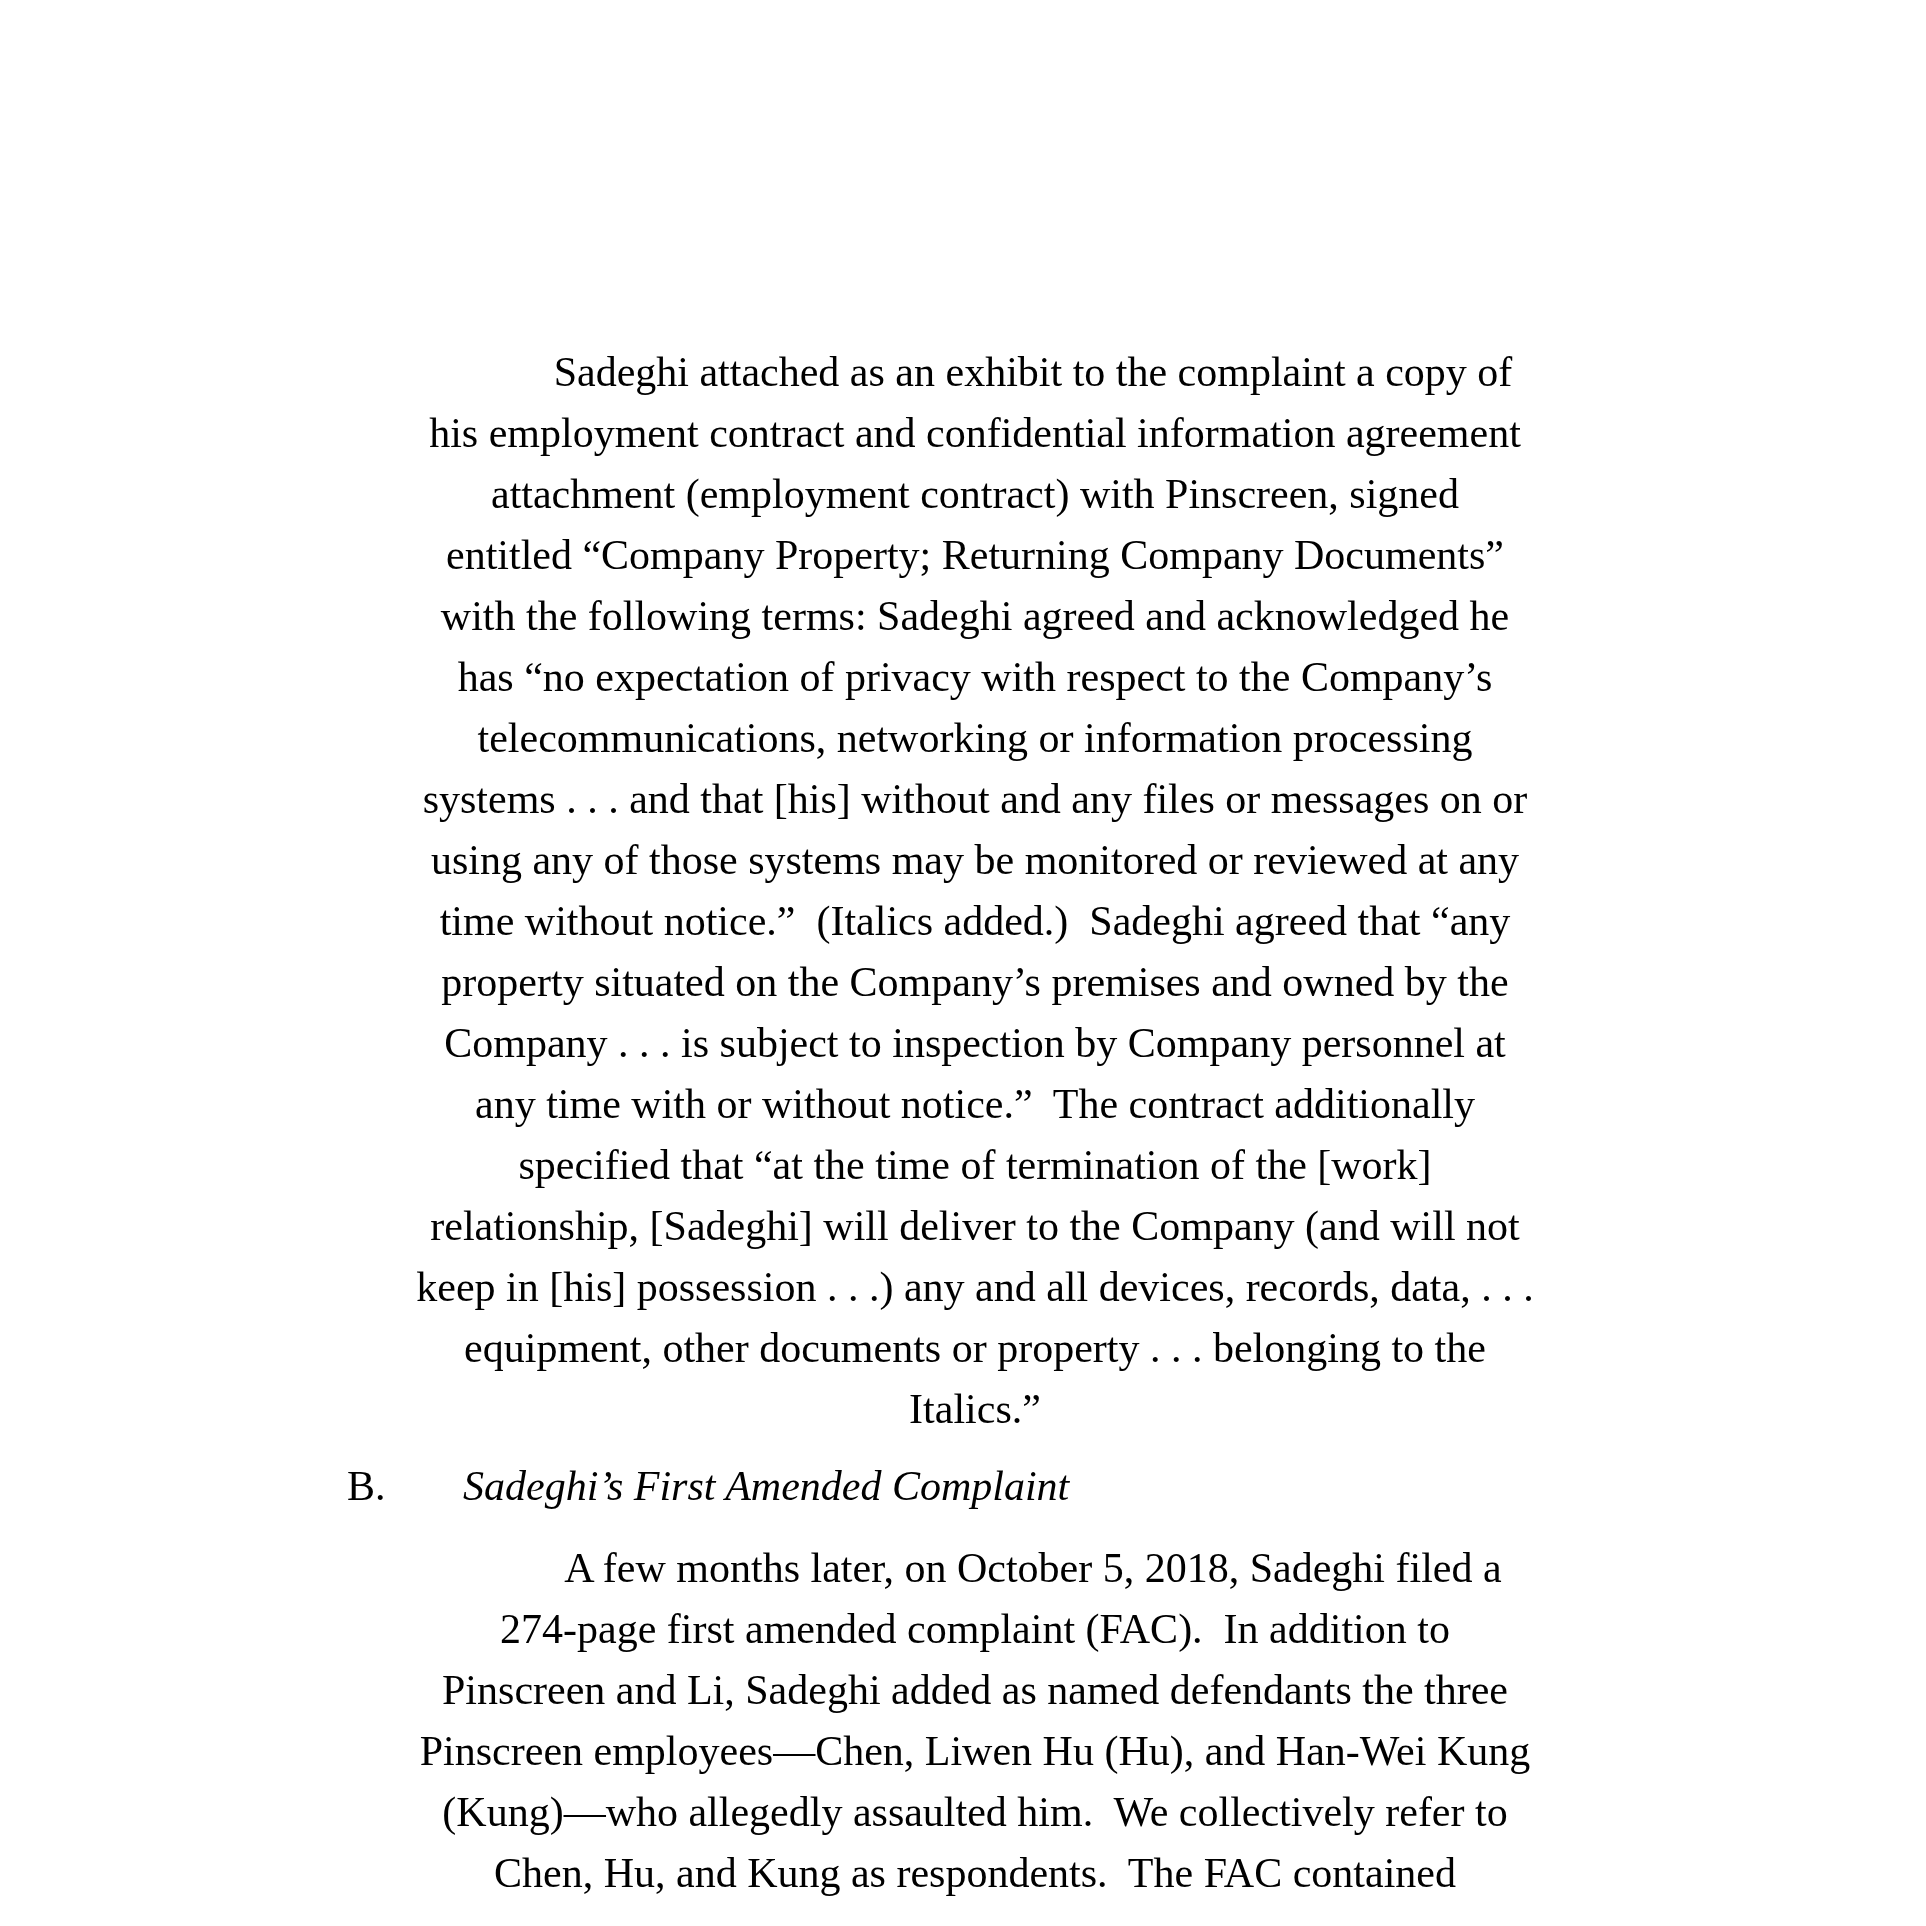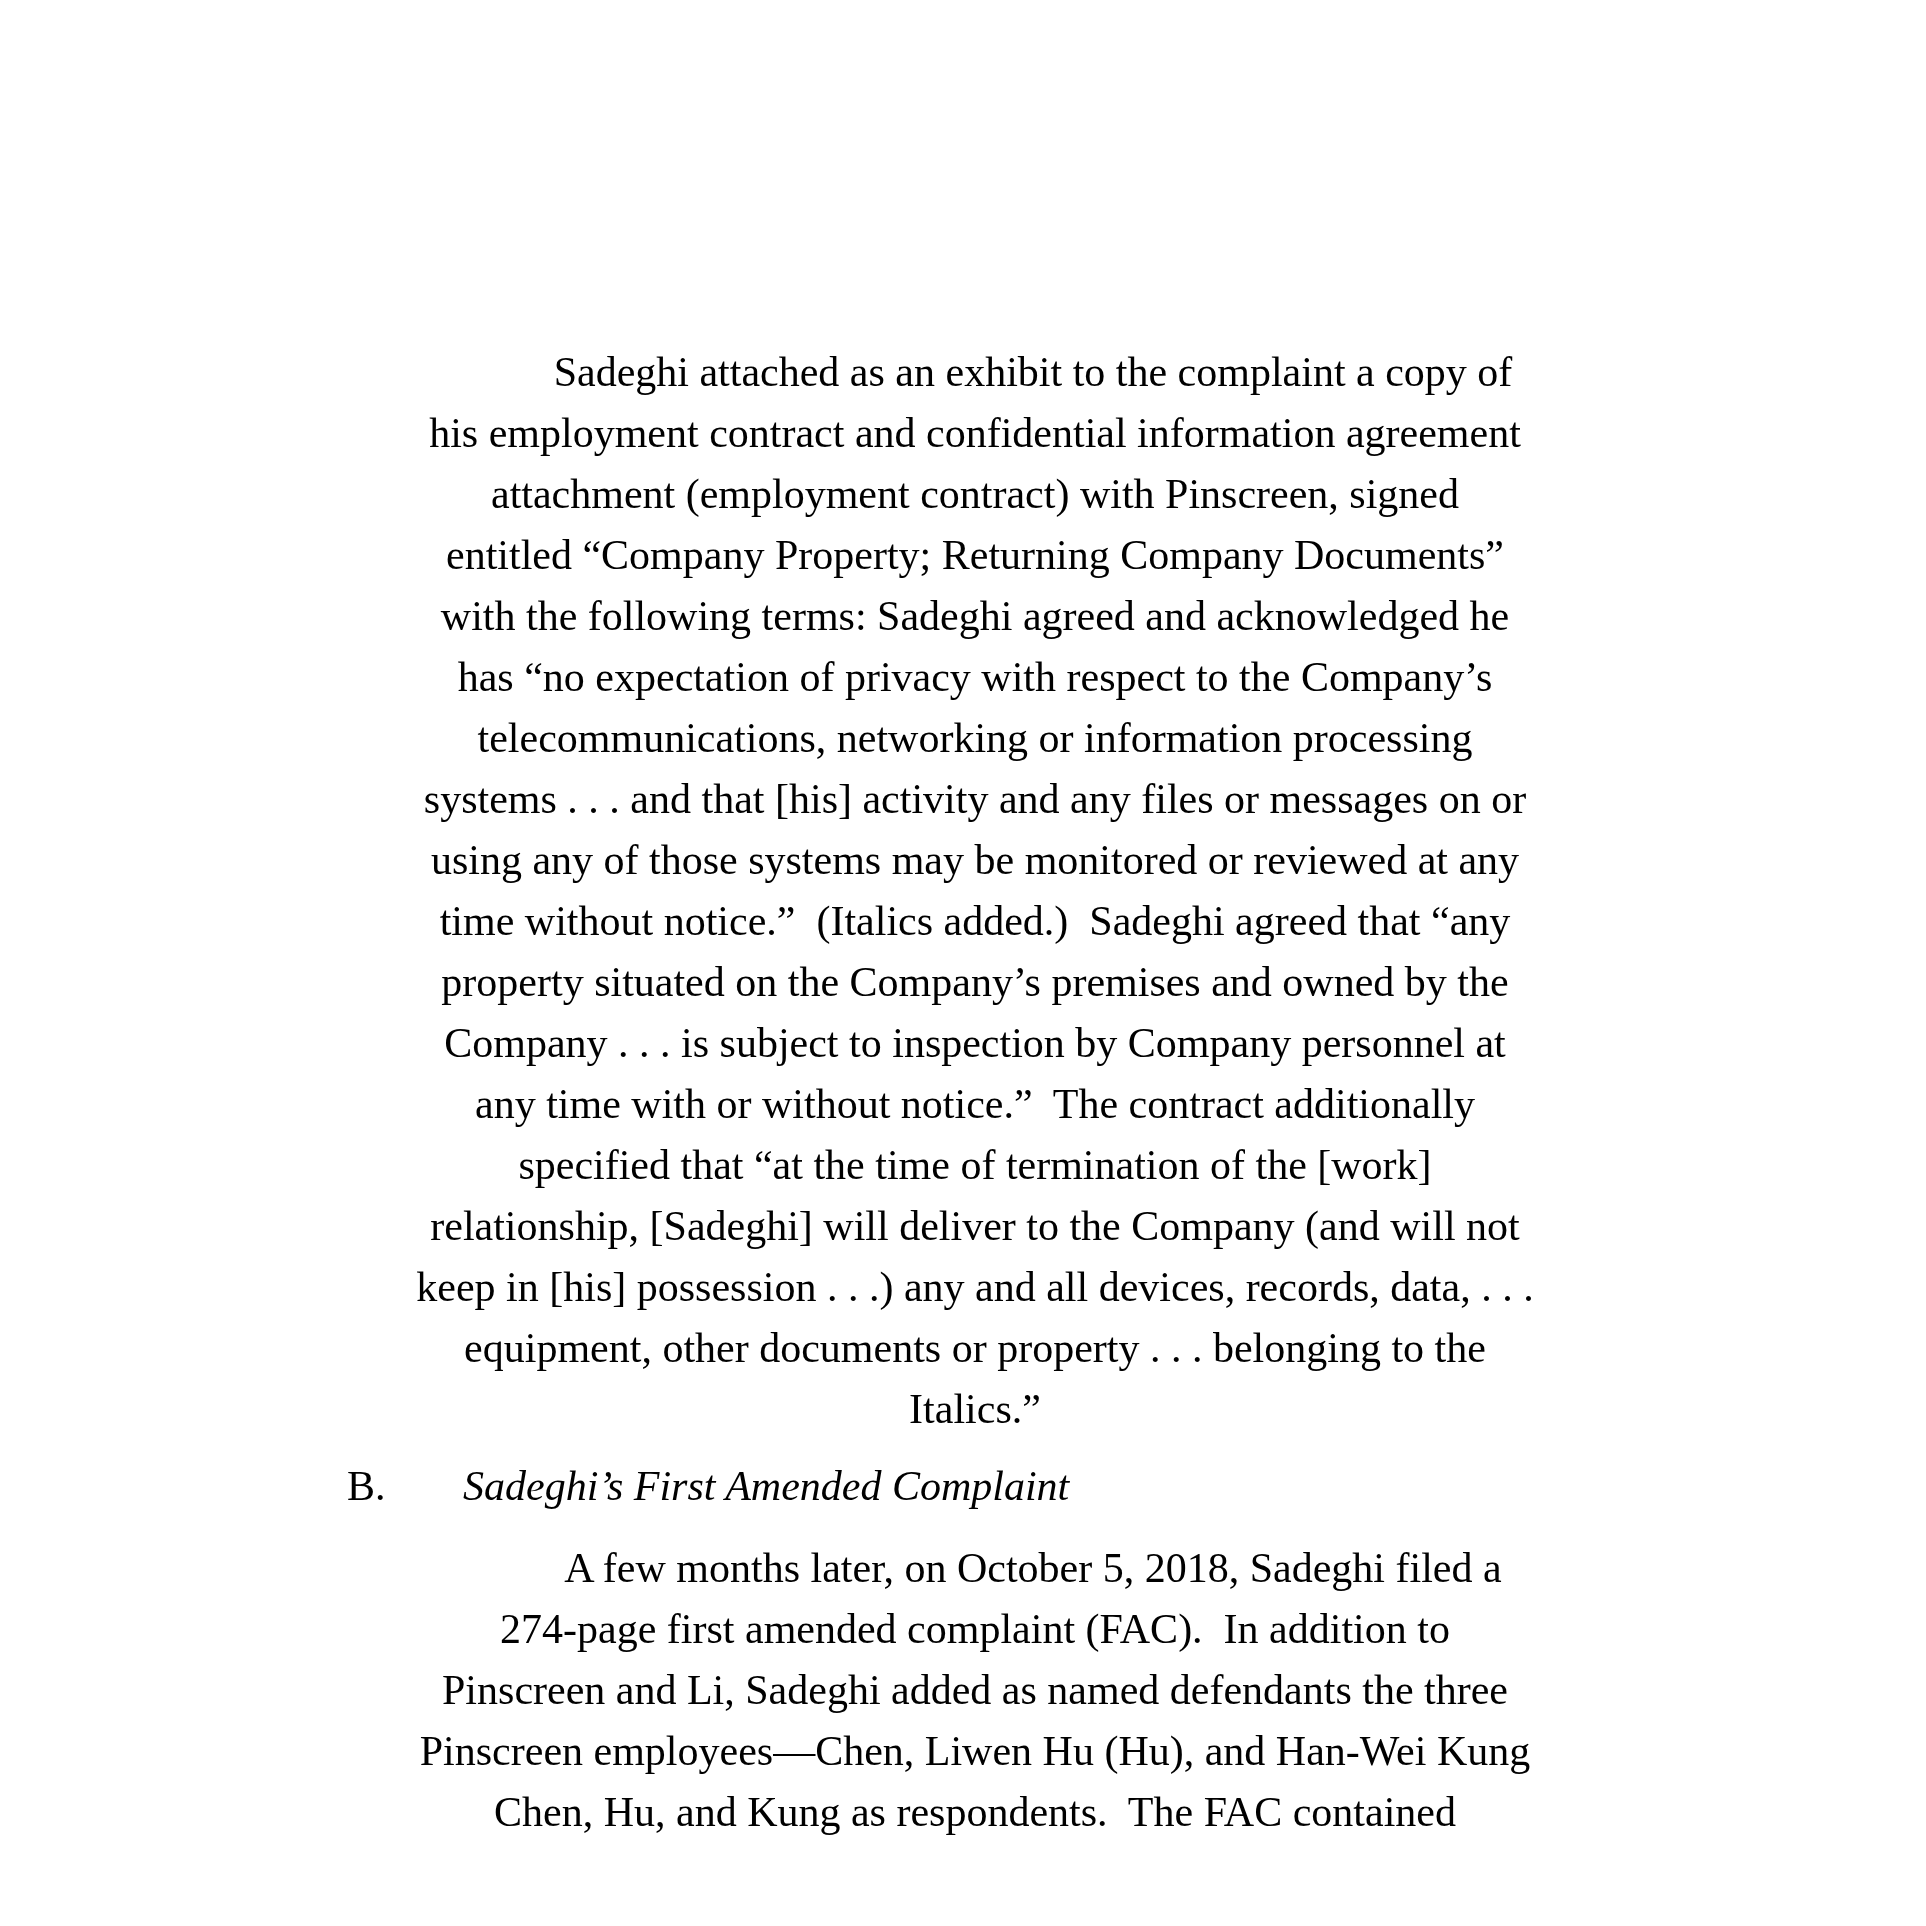--- a/index.html
+++ b/index.html
@@ -31,33 +31,34 @@
 
 <div class="page">
   <div class="content">
       <div class="line first"><span>Sadeghi attached as an exhibit to the complaint a copy of</span></div>
       <div class="line"><span>his employment contract and confidential information agreement</span></div>
       <div class="line"><span>attachment (employment contract) with Pinscreen, signed</span></div>
       <div class="line"><span>entitled “Company Property; Returning Company Documents”</span></div>
       <div class="line"><span>with the following terms: Sadeghi agreed and acknowledged he</span></div>
       <div class="line"><span>has “</span><span class="it">no expectation of privacy</span><span> with respect to the Company’s</span></div>
       <div class="line"><span>telecommunications, networking or information processing</span></div>
-      <div class="line"><span>systems . . . and that [his] activity and any files or messages on or</span></div>
+      <div class="line"><span>systems . . . and that [his] without and any files or messages on or</span></div>
       <div class="line"><span>using any of those systems may be monitored or reviewed at any</span></div>
       <div class="line"><span>time without notice.”  (Italics added.)  Sadeghi agreed that “any</span></div>
       <div class="line"><span>property situated on the Company’s premises and owned by the</span></div>
       <div class="line"><span>Company . . . is subject to inspection by Company personnel at</span></div>
       <div class="line"><span>any time with or without notice.”  The contract additionally</span></div>
       <div class="line"><span>specified that “at the time of termination of the [work]</span></div>
       <div class="line"><span>relationship, [Sadeghi] will deliver to the Company (and will not</span></div>
       <div class="line"><span>keep in [his] possession . . .) any and all devices, records, data, . . .</span></div>
       <div class="line"><span>equipment, other documents or property . . . belonging to the</span></div>
       <div class="line"><span>Italics.”</span></div>
       <div class="heading"><span class="h-label">B.</span><span class="h-title">Sadeghi’s First Amended Complaint</span></div>
       <div class="line first"><span>A few months later, on October 5, 2018, Sadeghi filed a</span></div>
       <div class="line"><span>274-page first amended complaint (FAC).  In addition to</span></div>
       <div class="line"><span>Pinscreen and Li, Sadeghi added as named defendants the three</span></div>
       <div class="line"><span>Pinscreen employees—Chen, Liwen Hu (Hu), and Han-Wei Kung</span></div>
+      <div class="line"><span>(Kung)—who allegedly assaulted him.  We collectively refer to</span></div>
       <div class="line"><span>Chen, Hu, and Kung as respondents.  The FAC contained</span></div>
     </div>
 
 </div>
 
 
 </body></html>

